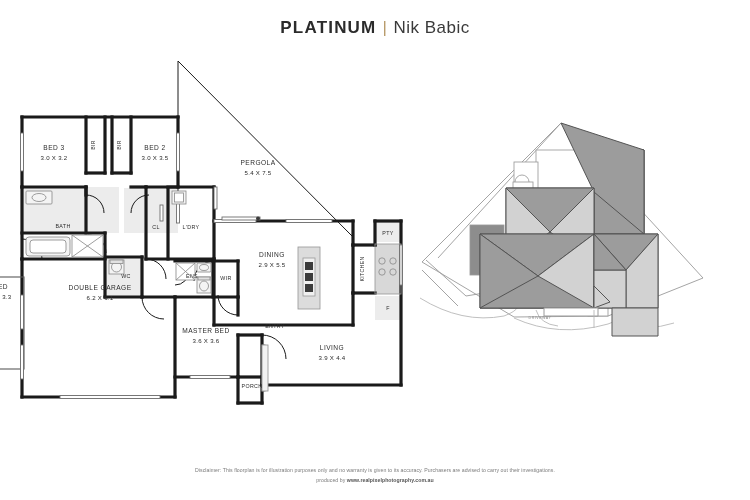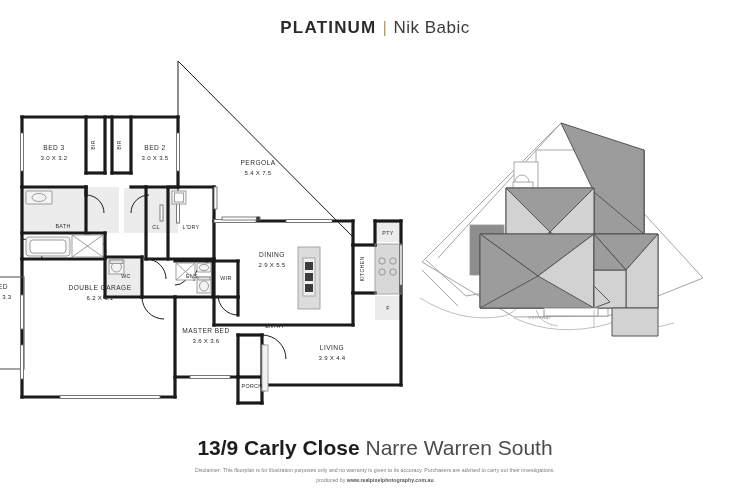--- a/index.html
+++ b/index.html
@@ -355,22 +355,18 @@
     </g>
 
     <g fill="none" stroke="#b4b4b4" stroke-width="0.85">
       <path d="M118 200 Q 122 214 140 216"></path>
       <path d="M176 200 L176 218"></path>
     </g>
     <text class="rlabel drv" x="122" y="209">DRIVEWAY</text>
   </svg>
   </div>
 
-  <div class="addr">
-    <span class="a1">13/9 Carly Close</span>
-    <span class="a2">Narre Warren South</span>
-  </div>
   <div class="disc">
     <div>Disclaimer: This floorplan is for illustration purposes only and no warranty is given to its accuracy. Purchasers are advised to carry out their investigations.</div>
     <div><span>produced by </span><b>www.realpixelphotography.com.au</b></div>
   </div>
 
 </div>
 
 </body></html>

